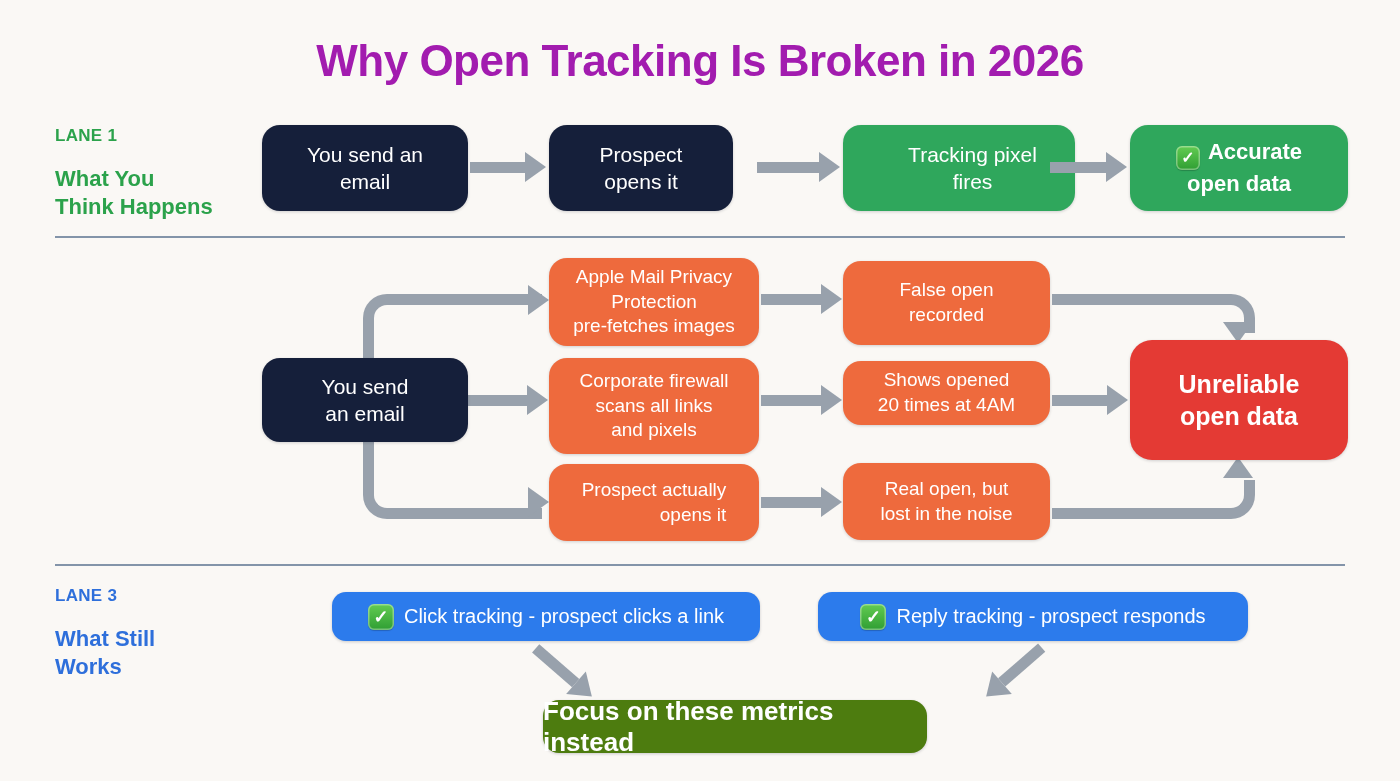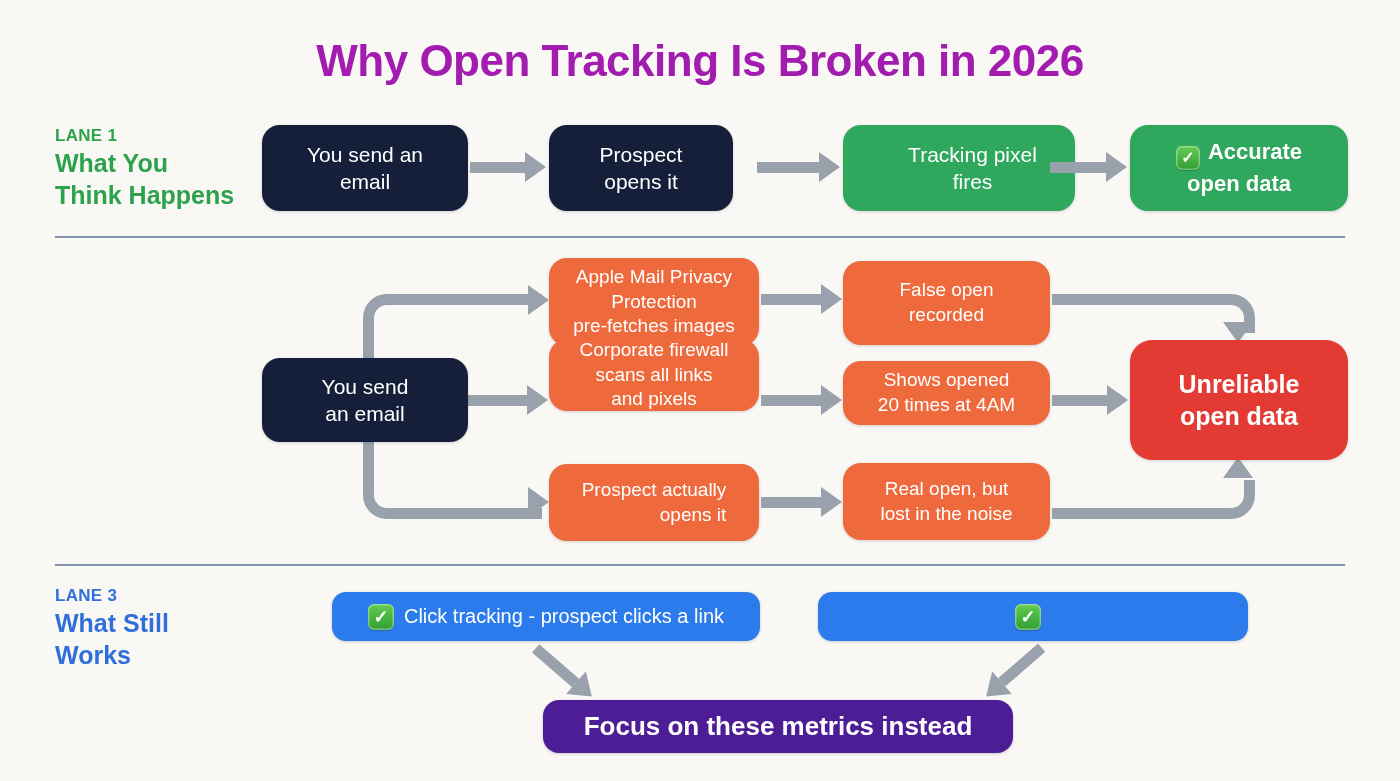--- a/index.html
+++ b/index.html
@@ -14,21 +14,21 @@
 
   .title{
     position:absolute;left:0;top:36px;width:100%;
     text-align:center;font-size:44px;font-weight:bold;color:#a21caf;
     letter-spacing:-0.5px;margin:0;
   }
 
   
   .lane-label{position:absolute;left:55px;}
   .lane-label .kicker{font-size:17px;font-weight:bold;letter-spacing:0.3px;}
-  .lane-label .lane-title{font-size:25px;font-weight:bold;line-height:1.26;margin-top:2px;}
+  .lane-label .lane-title{font-size:22px;font-weight:bold;line-height:1.26;margin-top:19px;}
   .l1 .kicker,.l1 .lane-title{color:#2BA24B;}
   .l2 .kicker,.l2 .lane-title{color:#E9713C;}
   .l3 .kicker,.l3 .lane-title{color:#2E6FDB;}
 
   
   .box{
     position:absolute;border-radius:18px;color:#fff;
     display:flex;align-items:center;justify-content:center;
     text-align:center;box-shadow:0 1px 3px rgba(20,25,40,0.18);
   }
@@ -75,22 +75,22 @@
   }
   .check.sm{width:24px;height:24px;font-size:16px;margin-right:8px;vertical-align:-4px;display:inline-flex;}
 
   
   .pill{
     position:absolute;top:592px;height:49px;border-radius:14px;background:#2C7BEC;
     color:#fff;display:flex;align-items:center;justify-content:center;
     font-size:20px;box-shadow:0 1px 3px rgba(20,25,40,0.2);
   }
   .final-blue{
-    position:absolute;left:543px;top:700px;width:470px;height:53px;border-radius:16px;
-    background:#4c1d95;color:#fff;display:flex;align-items:center;justify-content:center;
+    position:absolute;left:543px;top:700px;width:384px;height:53px;border-radius:16px;
+    background:#4d7c0f;color:#fff;display:flex;align-items:center;justify-content:center;
     font-size:26px;font-weight:bold;box-shadow:0 1px 3px rgba(20,25,40,0.2);
   }
 </style>
 </head>
 <body>
 
 <div class="canvas">
 
   <h1 class="title">Why Open Tracking Is Broken in 2026</h1>
 
@@ -169,21 +169,21 @@
   </div>
 
   <div class="box orange fs19" style="left:549px;top:258px;width:210px;height:88px;">
     <div class="inner">
       <div>Apple Mail Privacy</div>
       <div>Protection</div>
       <div>pre-fetches images</div>
     </div>
   </div>
 
-  <div class="box orange fs19" style="left:549px;top:339px;width:210px;height:72px;">
+  <div class="box orange fs19" style="left:549px;top:358px;width:210px;height:96px;">
     <div class="inner">
       <div>Corporate firewall</div>
       <div>scans all links</div>
       <div>and pixels</div>
     </div>
   </div>
 
   <div class="box orange fs19" style="left:549px;top:464px;width:210px;height:77px;text-align:right;">
     <div class="inner">
       <div>Prospect actually</div>
@@ -253,20 +253,21 @@
     </div>
   </div>
 
   <div class="pill" style="left:332px;width:428px;">
     <span class="check">✓</span>
     <span>Click tracking - prospect clicks a link</span>
   </div>
 
   <div class="pill" style="left:818px;width:430px;">
     <span class="check">✓</span>
+    <span>Reply tracking - prospect responds</span>
   </div>
 
   <div class="diag" style="left:536px;top:633px;transform:rotate(41deg);">
     <div class="shaft"></div>
     <div class="head"></div>
   </div>
 
   <div class="diag" style="left:1042px;top:633px;transform:rotate(139deg);">
     <div class="shaft"></div>
     <div class="head"></div>

